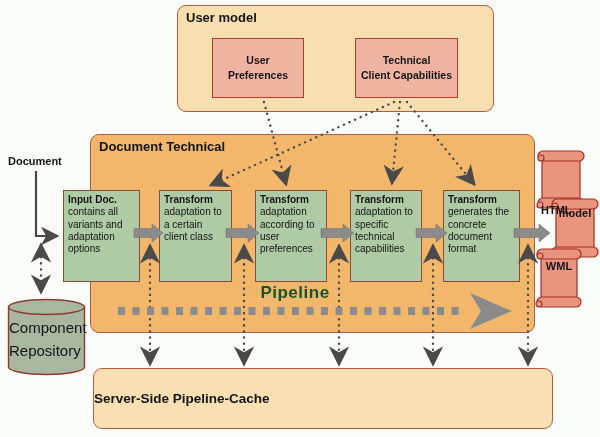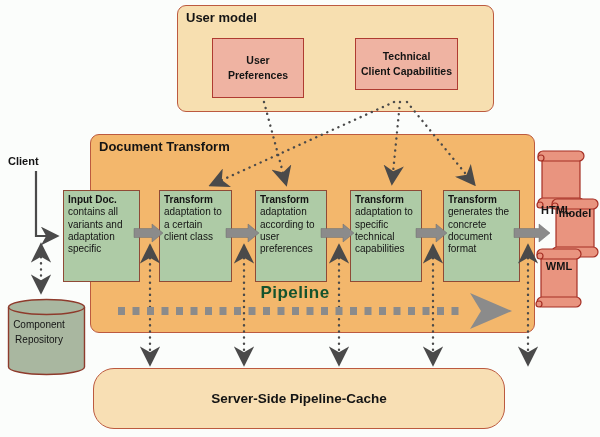--- a/index.html
+++ b/index.html
@@ -9,107 +9,107 @@
     font-family:"Liberation Sans","DejaVu Sans",sans-serif;
     color:#141414;
   }
   .abs{position:absolute;}
   .panel{
     position:absolute;border:1.5px solid #BC5A3F;border-radius:9px;
     box-sizing:border-box;
   }
   #user-model{left:177px;top:5px;width:317px;height:107px;background:#F7DFB0;}
   #doc-gen{left:90px;top:134px;width:445px;height:199px;background:#F3B76C;}
-  #cache{left:93px;top:368px;width:412px;height:61px;background:#F8DFB4;
-         display:flex;align-items:center;justify-content:center;border-radius:21px;}
+  #cache{left:93px;top:368px;width:460px;height:61px;background:#F8DFB4;
+         display:flex;align-items:center;}
   .panel-title{position:absolute;left:8px;top:4px;font-size:13px;font-weight:bold;}
   .cache-title{font-size:13.5px;font-weight:bold;}
   .pinkbox{
     position:absolute;background:#EFB3A2;border:1.5px solid #AF3B31;
     box-sizing:border-box;display:flex;align-items:center;justify-content:center;
     text-align:center;font-size:10.5px;font-weight:600;line-height:1.4;
     white-space:pre-line;
   }
   #user-prefs{left:212px;top:38px;width:92px;height:60px;}
-  #tech-caps{left:355px;top:38px;width:103px;height:52px;}
+  #tech-caps{left:355px;top:38px;width:103px;height:60px;}
   .stage{
     position:absolute;top:190px;height:92px;background:#AECBA6;
     border:1px solid #8F4A36;box-sizing:border-box;
     padding:3px 3px 0 4px;font-size:10px;line-height:12.3px;
   }
   .stage-title{font-weight:bold;}
   #stage-1{left:63px;width:77px;}
   #stage-2{left:159px;width:73px;}
   #stage-3{left:255px;width:72px;}
   #stage-4{left:350px;width:72px;}
   #stage-5{left:443px;width:77px;}
   #pipeline-label{left:235px;top:283px;width:120px;text-align:center;
     font-size:17px;font-weight:bold;color:#14532d;letter-spacing:.5px;}
   #request-label{left:8px;top:155px;font-size:11px;font-weight:bold;}
   #repo-label{left:9px;top:317px;width:60px;text-align:center;
-    font-size:10px;line-height:1.5;white-space:pre-line;}
+    font-size:15px;line-height:1.5;white-space:pre-line;}
   .scroll-label{position:absolute;text-align:center;font-size:11px;font-weight:600;}
   #html-label{left:541px;top:160px;width:24px;margin-top:44px;}
   #chtml-label{left:552px;top:207px;width:46px;}
   #wml-label{left:538px;top:260px;width:42px;}
   #arrow-layer{position:absolute;left:0;top:0;pointer-events:none;}
   .dotted{stroke:#4A4A4A;stroke-width:2.4;stroke-dasharray:.1 6;
           stroke-linecap:round;fill:none;}
   .solidline{stroke:#4A4A4A;stroke-width:2.2;fill:none;}
   .connector{fill:#8B8B8B;stroke:#6E6E6E;stroke-width:.5;}
 </style>
 </head>
 <body>
 
 <div id="canvas">
 
   <div id="user-model" class="panel">
     <div class="panel-title">User model</div>
   </div>
 
   <div id="doc-gen" class="panel">
-    <div class="panel-title">Document Transform</div>
+    <div class="panel-title">Document Technical</div>
   </div>
 
   <div id="cache" class="panel">
     <div class="cache-title">Server-Side Pipeline-Cache</div>
   </div>
 
   <div id="user-prefs" class="pinkbox">
     <span>User
 Preferences</span>
   </div>
   <div id="tech-caps" class="pinkbox">
     <span>Technical
 Client Capabilities</span>
   </div>
 
   <div id="stage-1" class="stage">
     <span class="stage-title">Input Doc.</span>
-    <div>contains all variants and adaptation specific</div>
+    <div>contains all variants and adaptation options</div>
   </div>
   <div id="stage-2" class="stage">
     <span class="stage-title">Transform</span>
     <div>adaptation to a certain client class</div>
   </div>
   <div id="stage-3" class="stage">
     <span class="stage-title">Transform</span>
     <div>adaptation according to user preferences</div>
   </div>
   <div id="stage-4" class="stage">
     <span class="stage-title">Transform</span>
     <div>adaptation to specific technical capabilities</div>
   </div>
   <div id="stage-5" class="stage">
     <span class="stage-title">Transform</span>
     <div>generates the concrete document format</div>
   </div>
 
   <div id="pipeline-label" class="abs">Pipeline</div>
-  <div id="request-label" class="abs">Client</div>
+  <div id="request-label" class="abs">Document</div>
 
   <svg id="arrow-layer" width="600" height="437" viewBox="0 0 600 437">
     <defs>
       <marker id="ah" viewBox="0 0 10 10" refX="8.6" refY="5" markerWidth="8.5" markerHeight="8.5" orient="auto-start-reverse">
         <path d="M0,0 L10,5 L0,10 L2.8,5 Z" fill="#4A4A4A"></path>
       </marker>
     </defs>
 
     <polyline class="solidline" points="36,171 36,236 57,236" marker-end="url(#ah)"></polyline>
 

